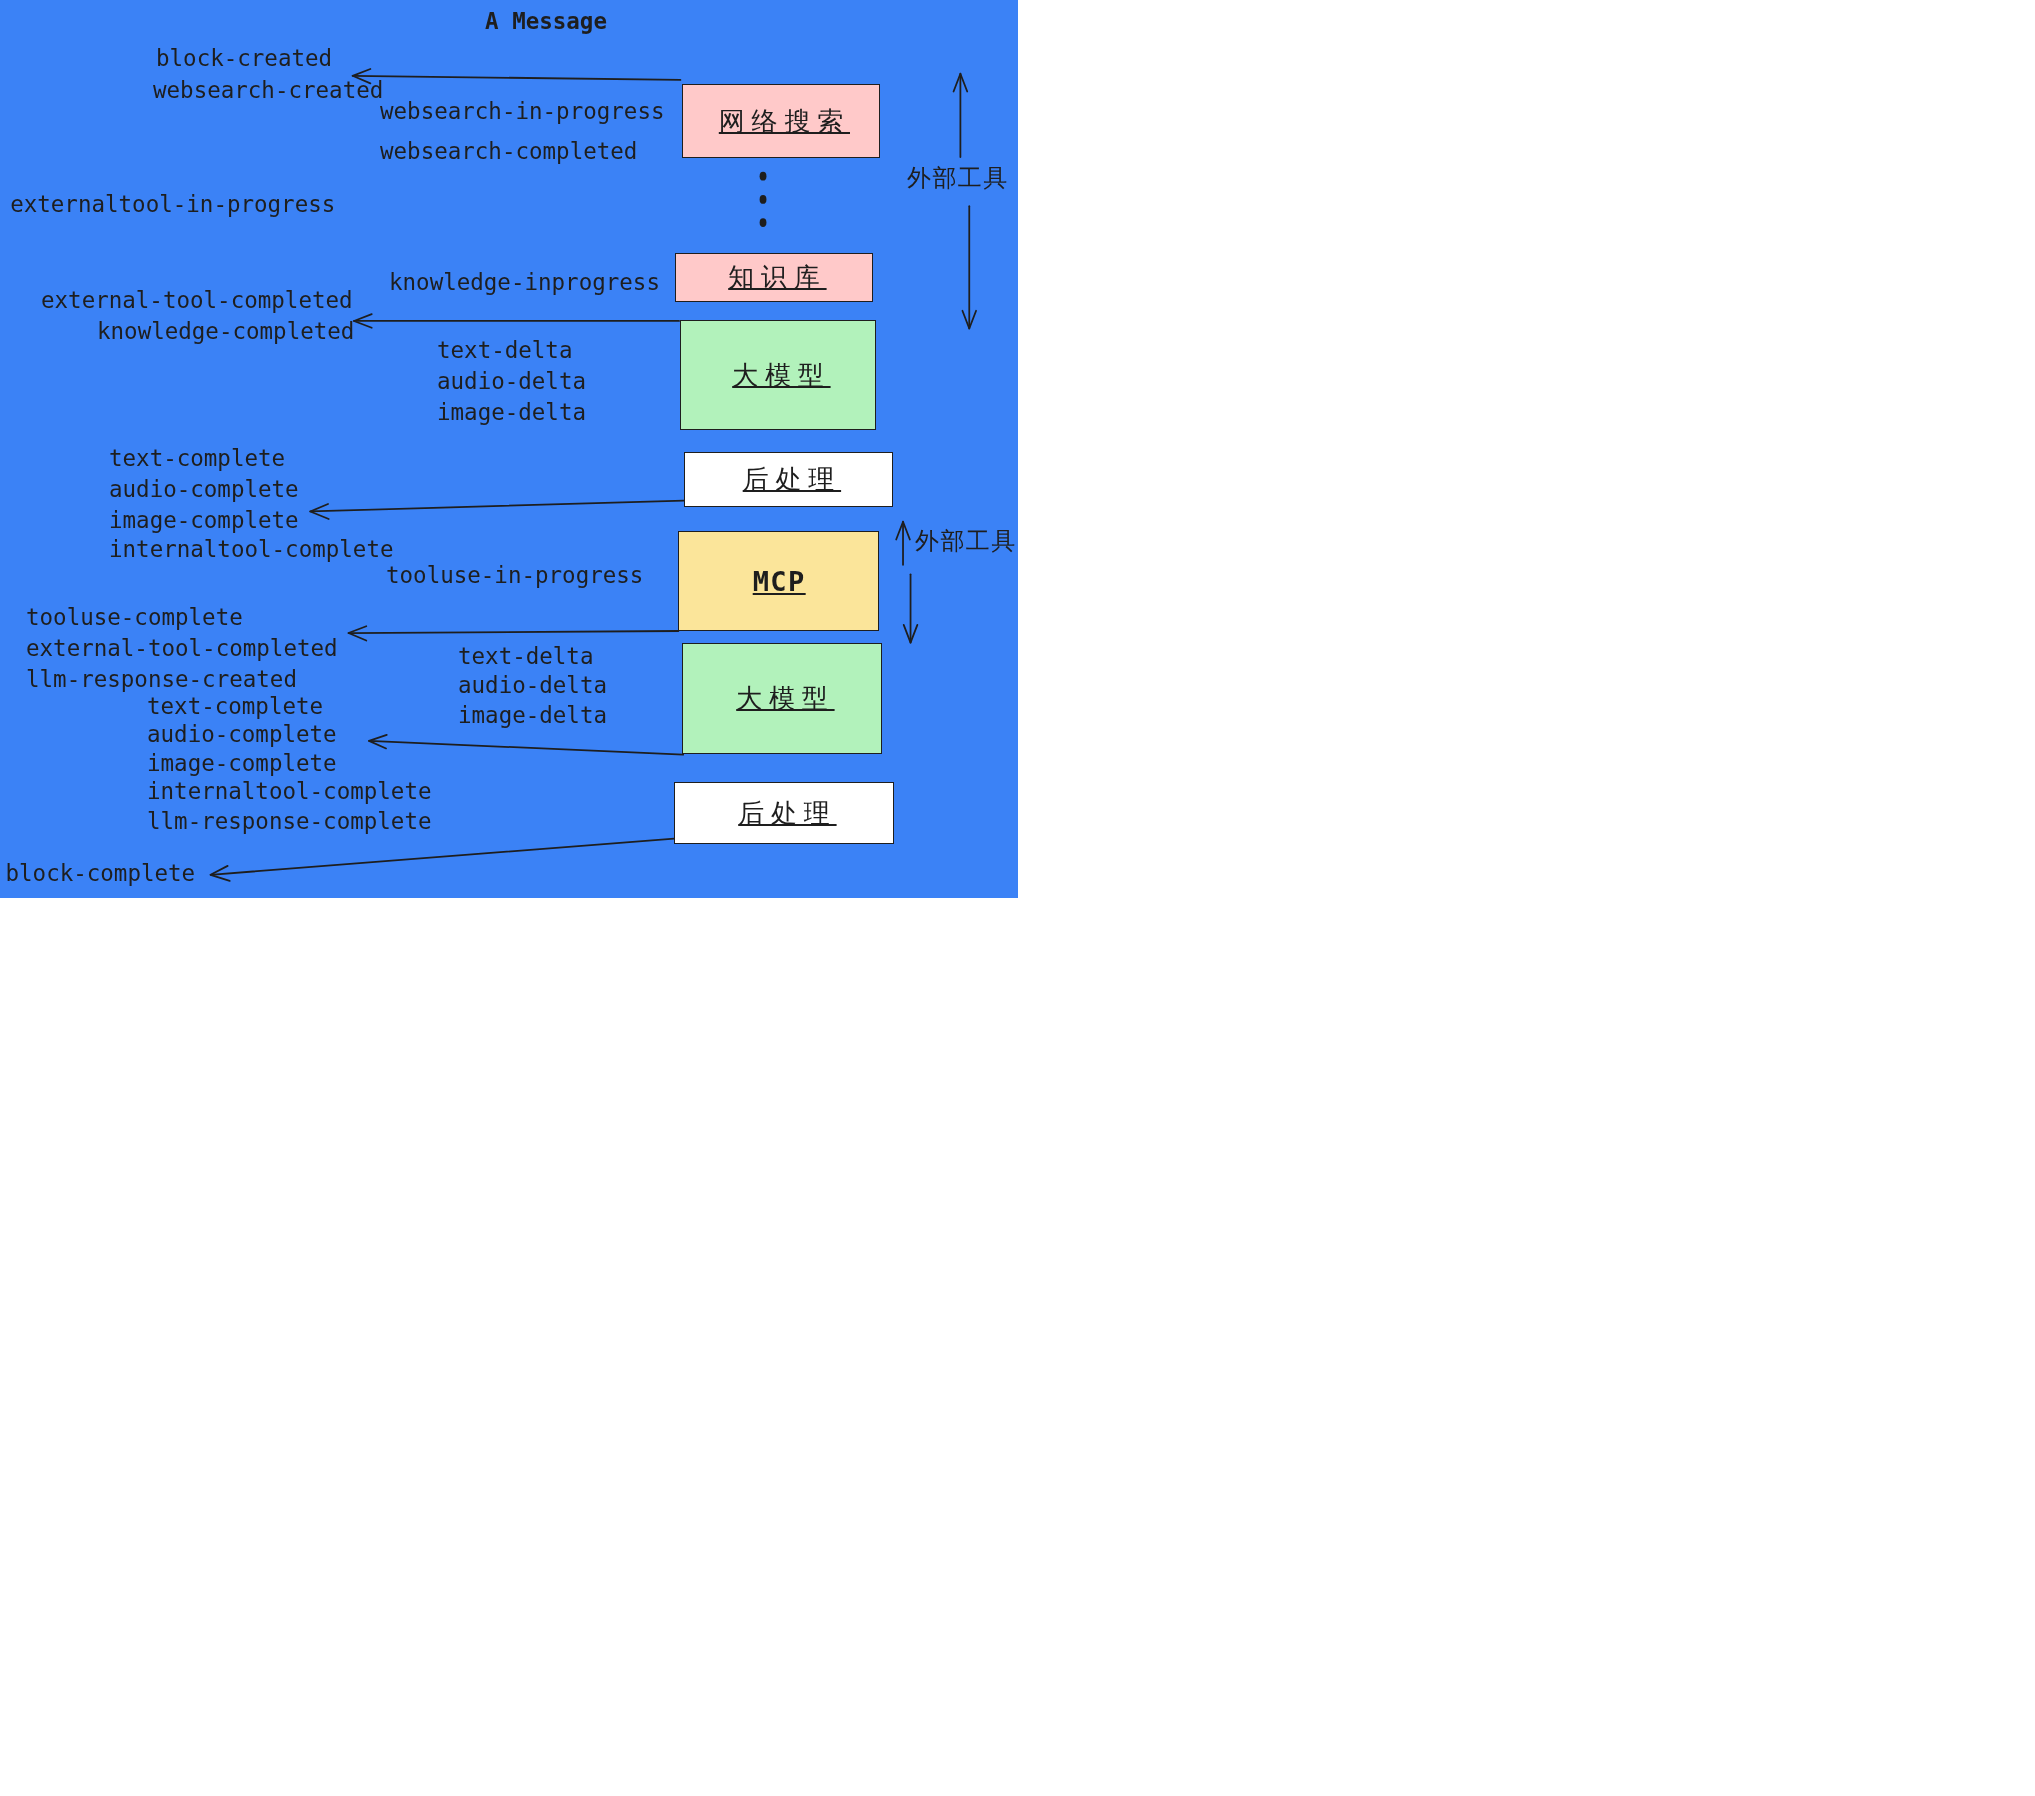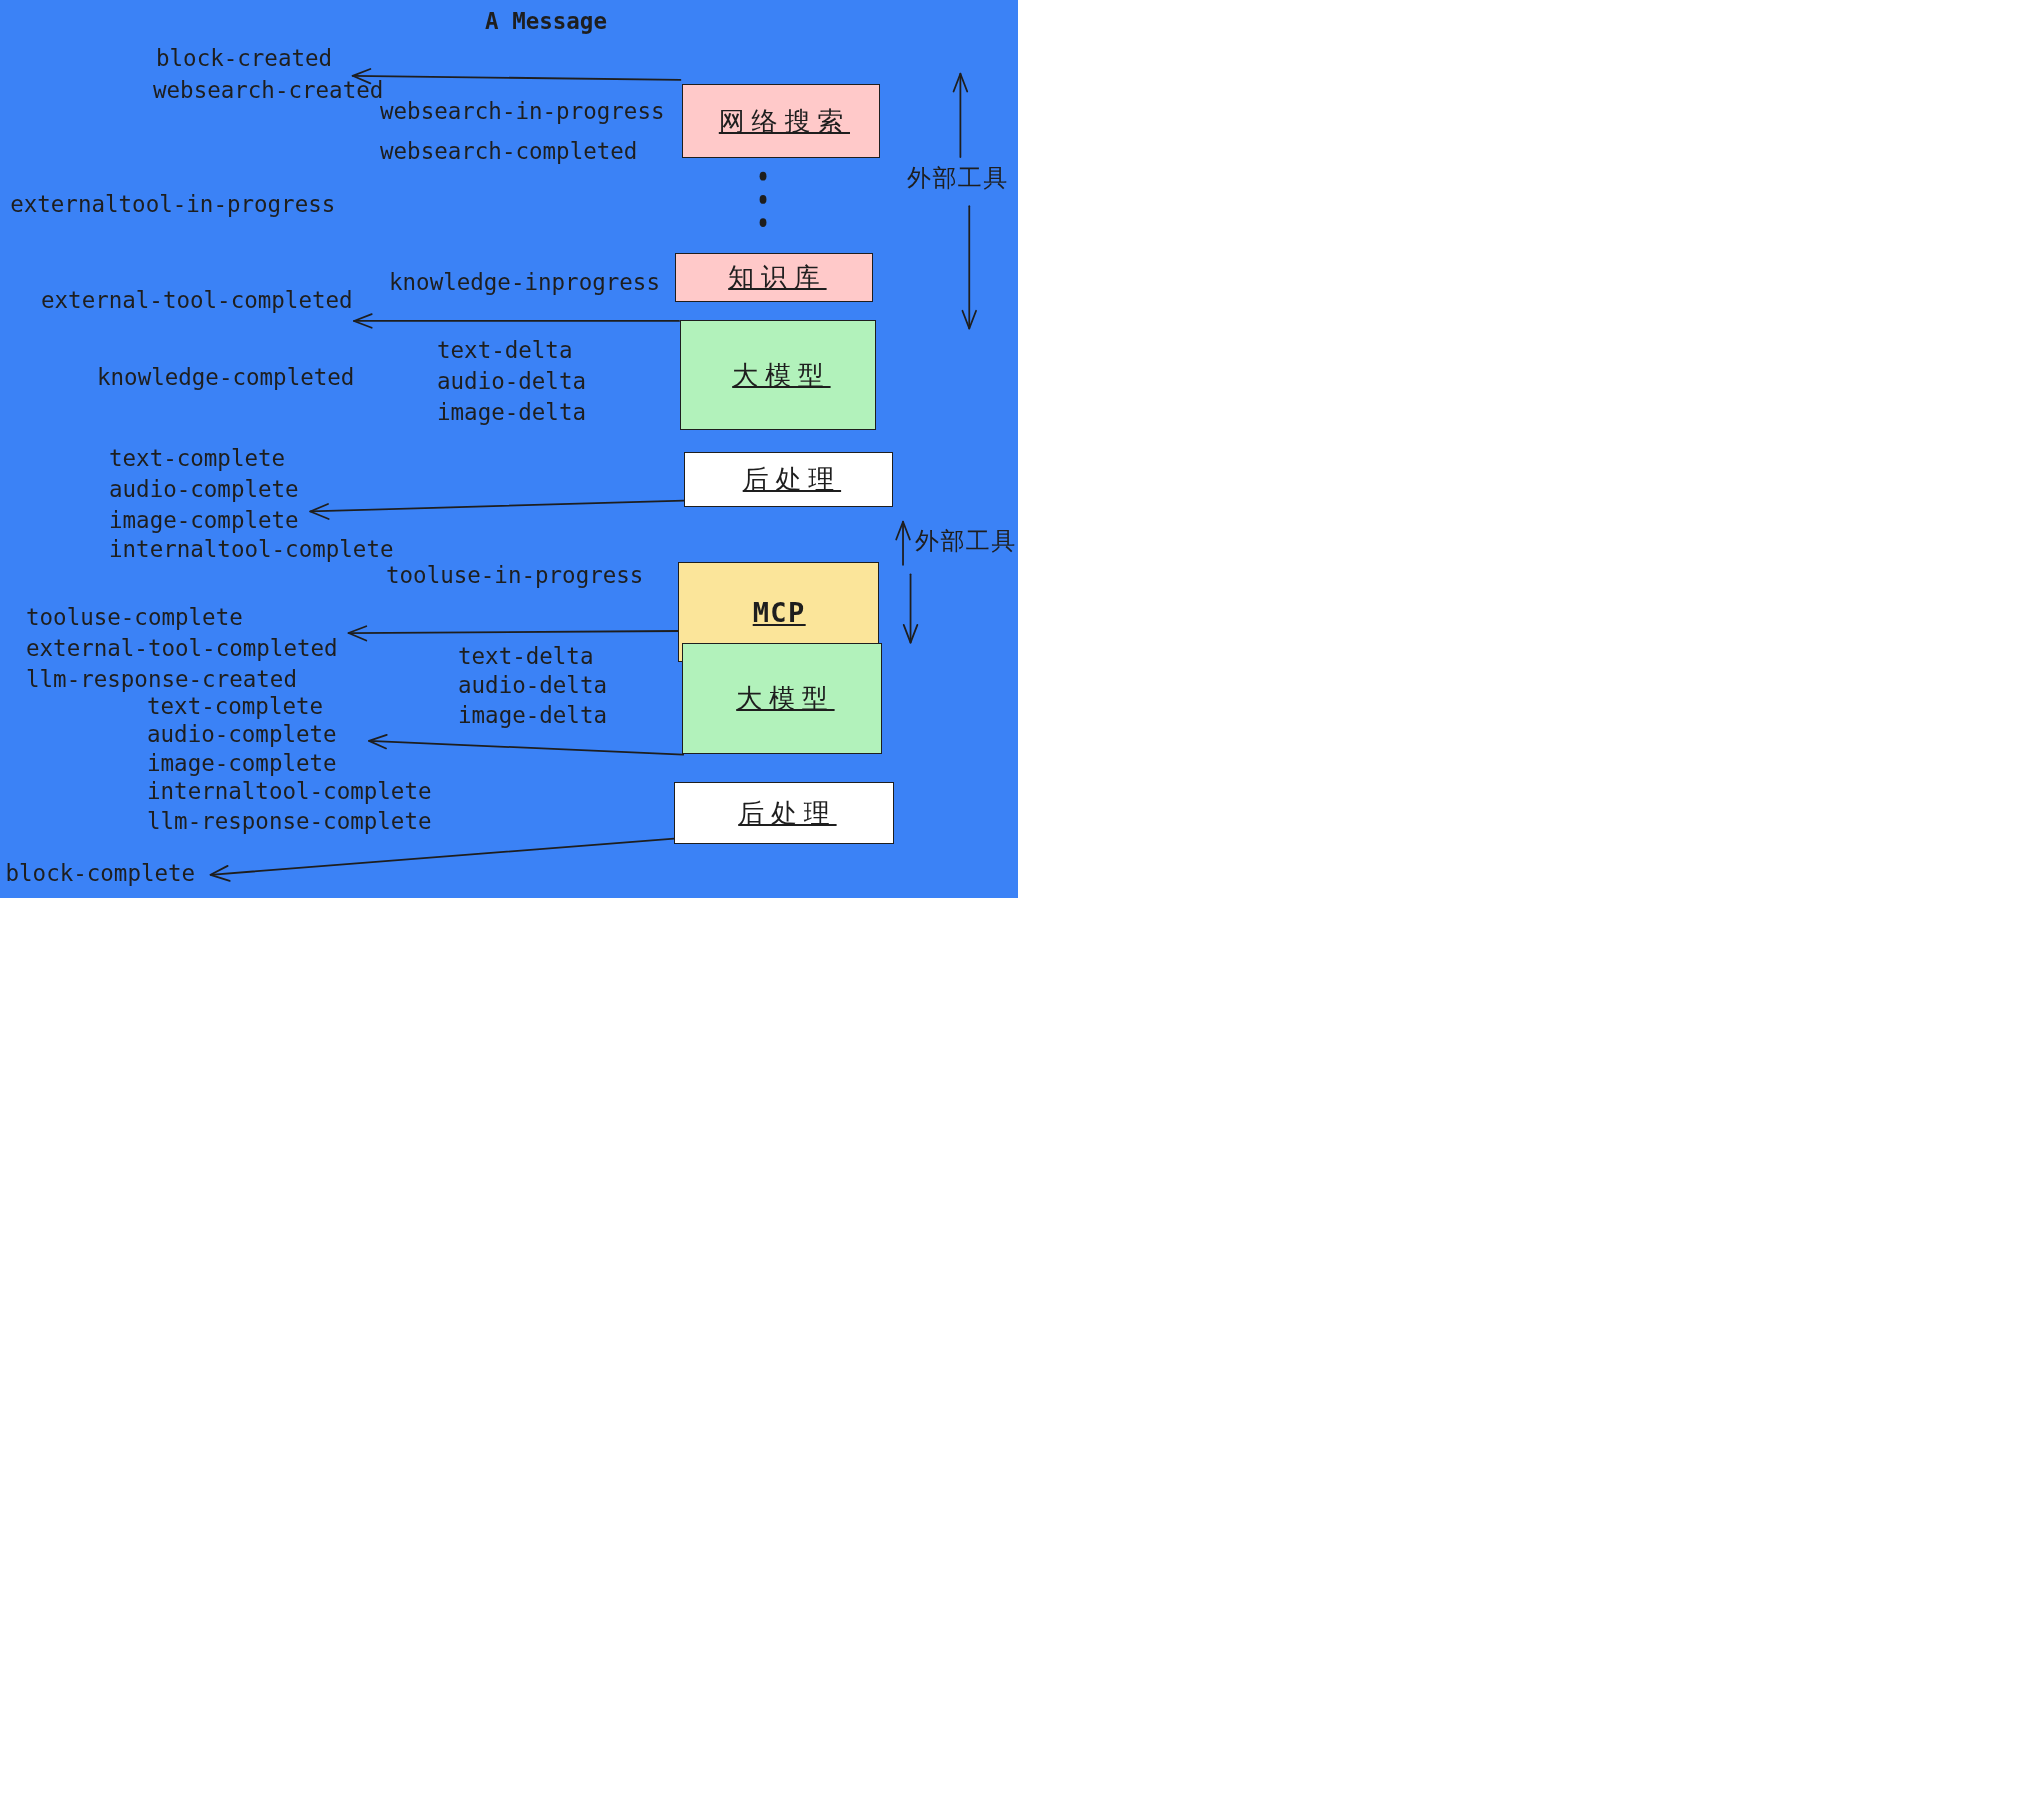--- a/index.html
+++ b/index.html
@@ -49,21 +49,21 @@
     position:absolute;z-index:2;
     font-family:"Liberation Sans","DejaVu Sans",sans-serif;
     font-size:24px;letter-spacing:1.4px;white-space:nowrap;
     transform:translateY(-50%);
   }
   
   #box-web-search {left:682px; top:84px; width:198px;height:74px;}
   #box-knowledge  {left:675px; top:253px; width:198px;height:49px;}
   #box-llm-1      {left:680px; top:320px; width:196px;height:110px;}
   #box-post-1     {left:684px;top:445px; width:209px;height:55px;}
-  #box-mcp        {left:678px; top:531px; width:201px;height:100px;margin-top:31px;}
+  #box-mcp        {left:678px; top:531px; width:201px;height:100px;}
   #box-llm-2      {left:682px; top:643px; width:200px;height:111px;}
   #box-post-2     {left:674px; top:775px;width:220px;height:62px;}
 </style>
 </head>
 <body>
 
 <div class="canvas">
 
   <svg class="arrow-layer" viewBox="0 0 1490 1315" xmlns="http://www.w3.org/2000/svg">
 
@@ -124,21 +124,21 @@
 
   <div class="title" style="left:546px;top:20.5px;">A Message</div>
 
   <div class="evt" style="left:156px;top:59px;">block-created</div>
   <div class="evt" style="left:153px;top:91px;">websearch-created</div>
   <div class="evt" style="left:380px;top:112px;">websearch-in-progress</div>
   <div class="evt" style="left:380px;top:152px;">websearch-completed</div>
   <div class="evt" style="left:10.2px;top:205px;">externaltool-in-progress</div>
   <div class="evt" style="left:389px;top:283px;">knowledge-inprogress</div>
   <div class="evt" style="left:41px;top:301px;">external-tool-completed</div>
-  <div class="evt" style="left:97px;top:332px;margin-top:46px;">knowledge-completed</div>
+  <div class="evt" style="left:97px;top:332px;">knowledge-completed</div>
 
   <div class="evt" style="left:437px;top:351px;">text-delta</div>
   <div class="evt" style="left:437px;top:382px;">audio-delta</div>
   <div class="evt" style="left:437px;top:413px;">image-delta</div>
 
   <div class="evt" style="left:109px;top:459px;">text-complete</div>
   <div class="evt" style="left:109px;top:490px;">audio-complete</div>
   <div class="evt" style="left:109px;top:521px;">image-complete</div>
   <div class="evt" style="left:109px;top:550px;">internaltool-complete</div>
   <div class="evt" style="left:386px;top:576px;">tooluse-in-progress</div>

